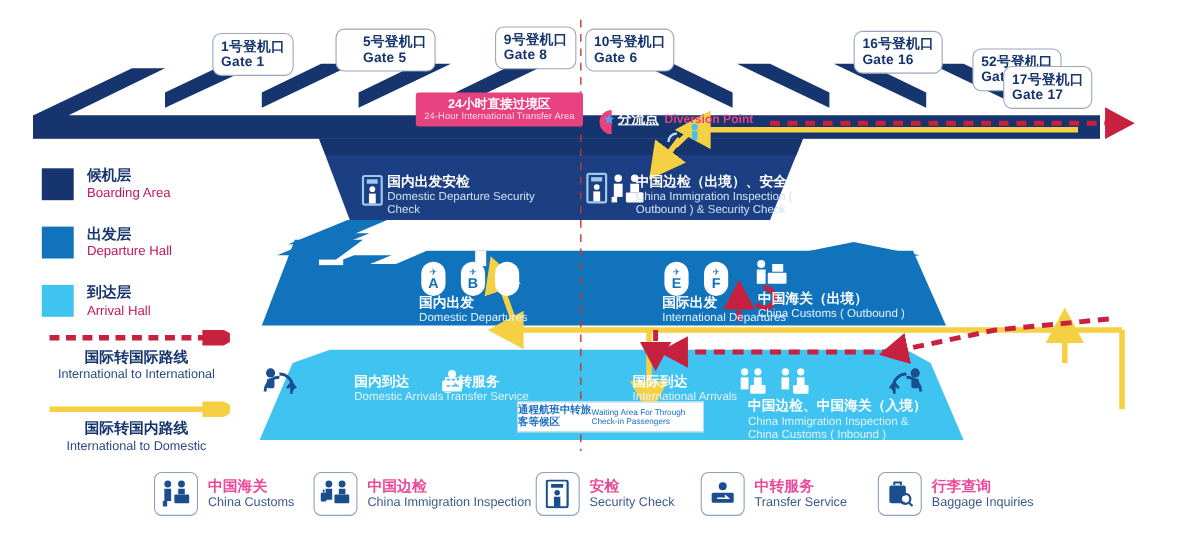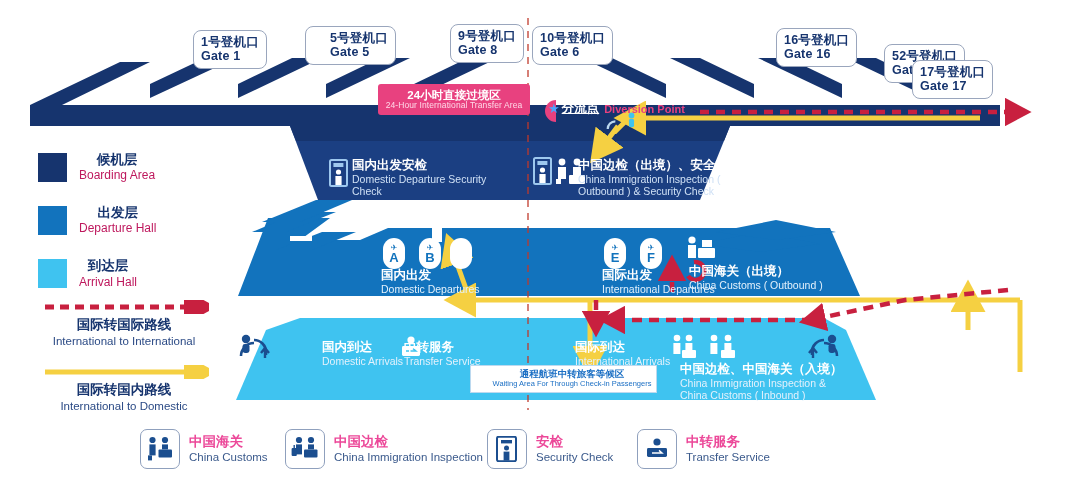--- a/index.html
+++ b/index.html
@@ -22,21 +22,21 @@
     padding:4px 7px 5px 7px;
     line-height:1.12;
     white-space:nowrap;
     z-index:40;
   }
   .gate .cn{font-size:12.5px;font-weight:bold;color:#16346e;letter-spacing:.2px;}
   .gate .en{font-size:12.5px;font-weight:bold;color:#16346e;letter-spacing:.2px;}
 
   
   .legend-block{position:absolute;left:38px;top:152px;z-index:40;}
-  .legend-row{display:flex;align-items:center;margin-bottom:22px;text-align:center;}
+  .legend-row{display:flex;align-items:center;margin-bottom:22px;}
   .sw{width:29px;height:29px;flex:0 0 29px;margin-right:12px;}
   .legend-txt .cn{font-size:13.5px;font-weight:bold;color:#16346e;line-height:1.2;}
   .legend-txt .en{font-size:12px;color:#be185d;line-height:1.25;}
 
   
   .route-block{position:absolute;left:34px;top:300px;z-index:40;width:180px;}
   .route-item{margin-bottom:16px;text-align:center;}
   .route-item .cn{font-size:13.5px;font-weight:bold;color:#16346e;line-height:1.35;}
   .route-item .en{font-size:11.5px;color:#2b4a85;line-height:1.25;}
   .route-art{height:14px;position:relative;margin-bottom:2px;}
@@ -66,23 +66,22 @@
     display:flex;align-items:center;white-space:nowrap;
   }
   .diversion .star{color:#4ea3ff;font-size:13px;margin-right:2px;}
   .diversion .cn{font-size:12.5px;font-weight:bold;color:#ffffff;text-decoration:underline;}
   .diversion .en{font-size:11px;color:#e8417f;margin-left:5px;font-weight:bold;}
 
   
   .waitbox{
     position:absolute;left:470px;top:365px;width:168px;height:26px;
     background:#ffffff;border:1px solid #bcd9ef;z-index:37;
-    display:flex;flex-direction:column;align-items:center;justify-content:center;
+    display:flex;flex-direction:row;align-items:center;justify-content:center;
     line-height:1.12;
-    padding-left:17px;
   }
   .waitbox .cn{font-size:9.5px;font-weight:bold;color:#1b6fc4;}
   .waitbox .en{font-size:7.5px;color:#1b6fc4;}
 
   
   .pill{
     position:absolute;width:22px;height:31px;border-radius:11px;
     background:#ffffff;z-index:37;
     display:flex;flex-direction:column;align-items:center;justify-content:center;
   }
@@ -469,15 +468,30 @@
             <circle cx="12" cy="5" r="3.6" fill="#1b4e8f"></circle>
             <rect x="2" y="11" width="20" height="9" rx="1.4" fill="#1b4e8f"></rect>
             <path d="M7,16 l10,0 l-3,-2.6" fill="none" stroke="#ffffff" stroke-width="1.4"></path>
           </svg>
         </div>
         <div class="ib-txt">
           <div class="cn">中转服务</div>
           <div class="en">Transfer Service</div>
         </div>
       </div>
+      <div class="ib-item" style="left: 798px; top: 8px;">
+        <div class="ib-box">
+          <svg width="24" height="26" viewBox="0 0 24 26">
+            <path d="M7,5 l0,-2.4 l6,0 l0,2.4" fill="none" stroke="#1b4e8f" stroke-width="1.8"></path>
+            <rect x="2.5" y="5.4" width="15" height="16" rx="2" fill="#1b4e8f"></rect>
+            <circle cx="17" cy="17.5" r="4.6" fill="none" stroke="#1b4e8f" stroke-width="2"></circle>
+            <circle cx="17" cy="17.5" r="3" fill="#ffffff"></circle>
+            <path d="M20.4,21 l3,3" stroke="#1b4e8f" stroke-width="2"></path>
+          </svg>
+        </div>
+        <div class="ib-txt">
+          <div class="cn">行李查询</div>
+          <div class="en">Baggage Inquiries</div>
+        </div>
+      </div>
     </div>
 
 </div>
 
 </body></html>

